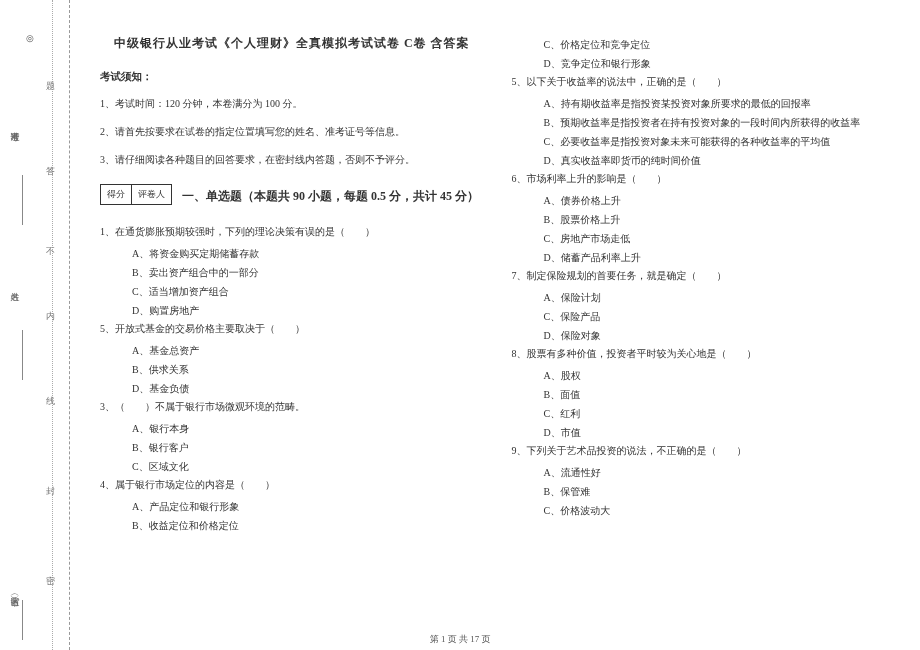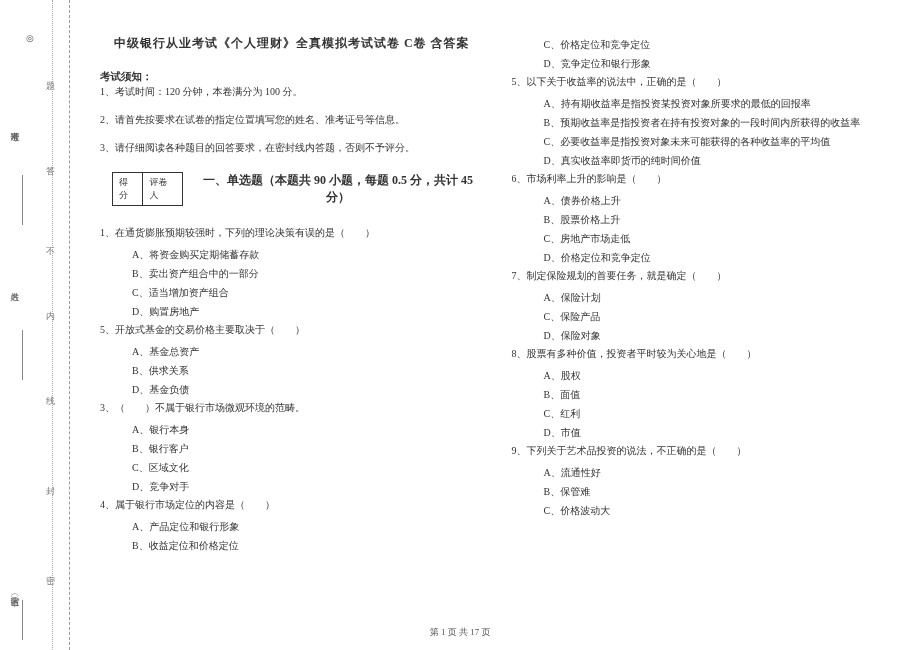--- a/index.html
+++ b/index.html
@@ -64,33 +64,33 @@
     .title {
       font-size: 12px;
       font-weight: bold;
       text-align: center;
       margin-bottom: 18px;
       letter-spacing: 1px;
     }
     .notice-header {
       font-size: 10.5px;
       font-weight: bold;
+      margin-bottom: 12px;
     }
     .notice-item {
       font-size: 10px;
       margin-bottom: 12px;
       line-height: 1.6;
     }
     .score-row {
       display: flex;
       align-items: flex-end;
       gap: 10px;
       margin-bottom: 4px;
       margin-top: 4px;
-      margin-left: 12px;
     }
     .score-box {
       display: inline-flex;
       border: 1px solid #333;
       font-size: 9px;
     }
     .score-cell {
       padding: 3px 6px;
       border-right: 1px solid #333;
     }
@@ -107,21 +107,21 @@
       line-height: 1.7;
     }
     .q-stem { padding-left: 0; }
     .option {
       padding-left: 32px;
       line-height: 1.9;
       font-size: 10px;
     }
     .footer {
       position: absolute;
-      bottom: 11px;
+      bottom: 4px;
       left: 0;
       width: 100%;
       text-align: center;
       font-size: 9px;
       color: #555;
     }
     .hr-line {
       width: 66px;
       border-bottom: 1px solid #666;
       display: inline-block;
@@ -191,21 +191,20 @@
         <div class="option">A、基金总资产</div>
         <div class="option">B、供求关系</div>
         <div class="option">D、基金负债</div>
       </div>
 
       <div>
         <div class="question q-stem">3、（　　）不属于银行市场微观环境的范畴。</div>
         <div class="option">A、银行本身</div>
         <div class="option">B、银行客户</div>
         <div class="option">C、区域文化</div>
-        <div class="option">D、竞争对手</div>
       </div>
 
       <div>
         <div class="question q-stem">4、属于银行市场定位的内容是（　　）</div>
         <div class="option">A、产品定位和银行形象</div>
         <div class="option">B、收益定位和价格定位</div>
       </div>
     </div>
 
     <div class="column">
@@ -218,21 +217,21 @@
         <div class="option">B、预期收益率是指投资者在持有投资对象的一段时间内所获得的收益率</div>
         <div class="option">C、必要收益率是指投资对象未来可能获得的各种收益率的平均值</div>
         <div class="option">D、真实收益率即货币的纯时间价值</div>
       </div>
 
       <div>
         <div class="question q-stem">6、市场利率上升的影响是（　　）</div>
         <div class="option">A、债券价格上升</div>
         <div class="option">B、股票价格上升</div>
         <div class="option">C、房地产市场走低</div>
-        <div class="option">D、价格定位和竞争定位</div>
+        <div class="option">D、储蓄产品利率上升</div>
       </div>
 
       <div>
         <div class="question q-stem">7、制定保险规划的首要任务，就是确定（　　）</div>
         <div class="option">A、保险计划</div>
         <div class="option">C、保险产品</div>
         <div class="option">D、保险对象</div>
       </div>
 
       <div>

